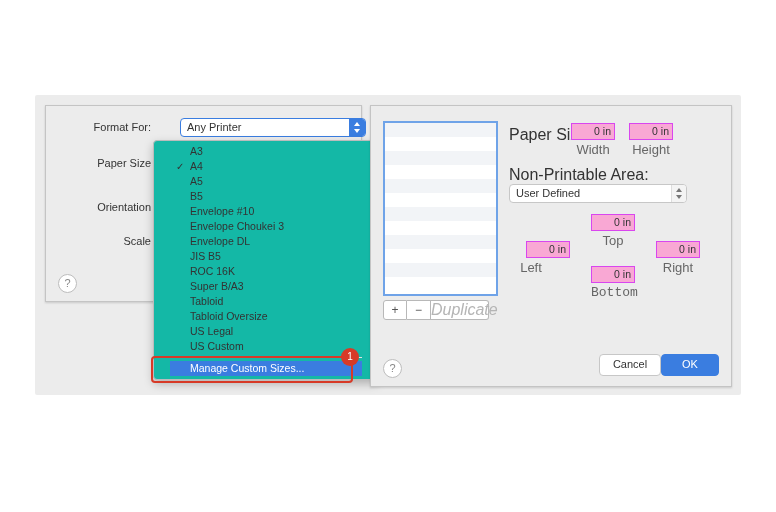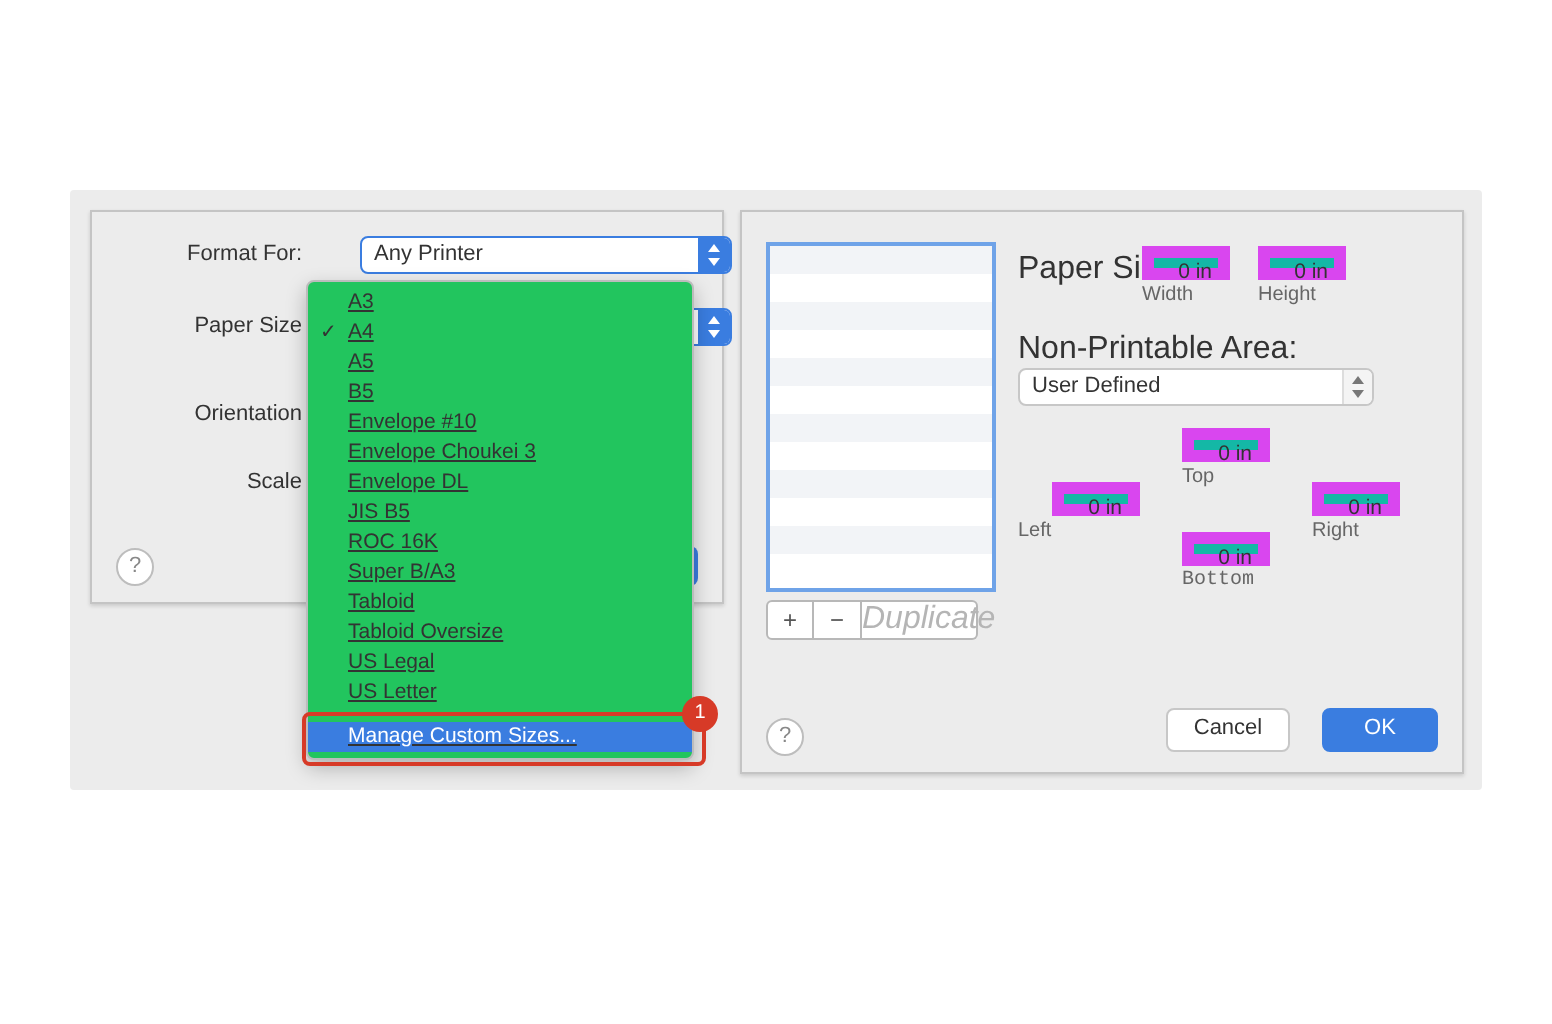--- a/index.html
+++ b/index.html
@@ -90,26 +90,25 @@
   text-align: center;
   line-height: 20px;
   font-size: 11px;
 }
 
 .menu {
   position: absolute;
   left: 118px;
   top: 45px;
   width: 192px;
-  background: #22c55e;
+  background: #14b8a6;
   border: 1px solid #bcbcbc;
   border-radius: 4px;
   box-shadow: 0 4px 10px rgba(0,0,0,0.25);
-  padding: 3px 0;
-  text-decoration: underline;
+  padding: 3px 16px;
 }
 .menu .item {
   height: 15px;
   line-height: 15px;
   padding: 0 12px 0 20px;
   position: relative;
   font-size: 10.5px;
 }
 .menu .item.checked::before {
   content: "✓";
@@ -186,29 +185,29 @@
   color: #555;
 }
 .seg button + button { border-left: none; }
 .seg button:first-child { border-radius: 3px 0 0 3px; }
 .seg button:last-child { border-radius: 0 3px 3px 0; color: #b5b5b5; font-size: 16px; width: 58px; font-style: italic; }
 .rp-label { position: absolute; font-size: 16px; }
 .numfield {
   position: absolute;
   width: 44px;
   height: 17px;
-  background: #14b8a6;
-  border: 6px solid #d946ef;
+  background: #f9a8d4;
+  border: 1px solid #d946ef;
   text-align: right;
   padding-right: 3px;
   box-sizing: border-box;
   line-height: 15px;
   font-size: 10.5px;
 }
-.sublabel { position: absolute; font-size: 10px; color: #666; text-align: left; }
+.sublabel { position: absolute; font-size: 13px; color: #666; text-align: center; }
 .select-r {
   position: absolute;
   height: 19px;
   background: #fff;
   border: 1px solid #c7c7c7;
   border-radius: 4px;
   box-sizing: border-box;
   padding-left: 6px;
   line-height: 17px;
 }
@@ -274,21 +273,21 @@
         <div class="item">B5</div>
         <div class="item">Envelope #10</div>
         <div class="item">Envelope Choukei 3</div>
         <div class="item">Envelope DL</div>
         <div class="item">JIS B5</div>
         <div class="item">ROC 16K</div>
         <div class="item">Super B/A3</div>
         <div class="item">Tabloid</div>
         <div class="item">Tabloid Oversize</div>
         <div class="item">US Legal</div>
-        <div class="item">US Letter</div>
+        <div class="item">US Custom</div>
       </div>
     <div class="sep"></div>
     <div class="item sel">Manage Custom Sizes...</div>
   </div>
   <div class="highlight-ring" style="left:116px; top:261px; width:198px; height:23px;"></div>
   <div class="badge" style="left:306px; top:253px;">1</div>
 
   <div class="right-panel">
     <div class="listbox">
       <div class="stripe"></div>
@@ -332,17 +331,17 @@
     <div class="numfield" style="left:155px; top:135px;">0 in</div>
     <span class="sublabel" style="left:138px; top:154px; width:44px;">Left</span>
 
     <div class="numfield" style="left:285px; top:135px;">0 in</div>
     <span class="sublabel" style="left:285px; top:154px; width:44px;">Right</span>
 
     <div class="numfield" style="left:220px; top:160px;">0 in</div>
     <span class="sublabel" style="left:220px; top:179px; width:44px;font-family:Liberation Mono, monospace;">Bottom</span>
 
     <div class="help">?</div>
-    <div class="btn" style="right:86px; bottom:10px; width:60px;margin-left:26px;">Cancel</div>
+    <div class="btn" style="right:70px; bottom:10px; width:60px;margin-left:26px;">Cancel</div>
     <div class="btn primary" style="right:12px; bottom:10px; width:56px;">OK</div>
   </div>
 
 </div>
 
 </body></html>

